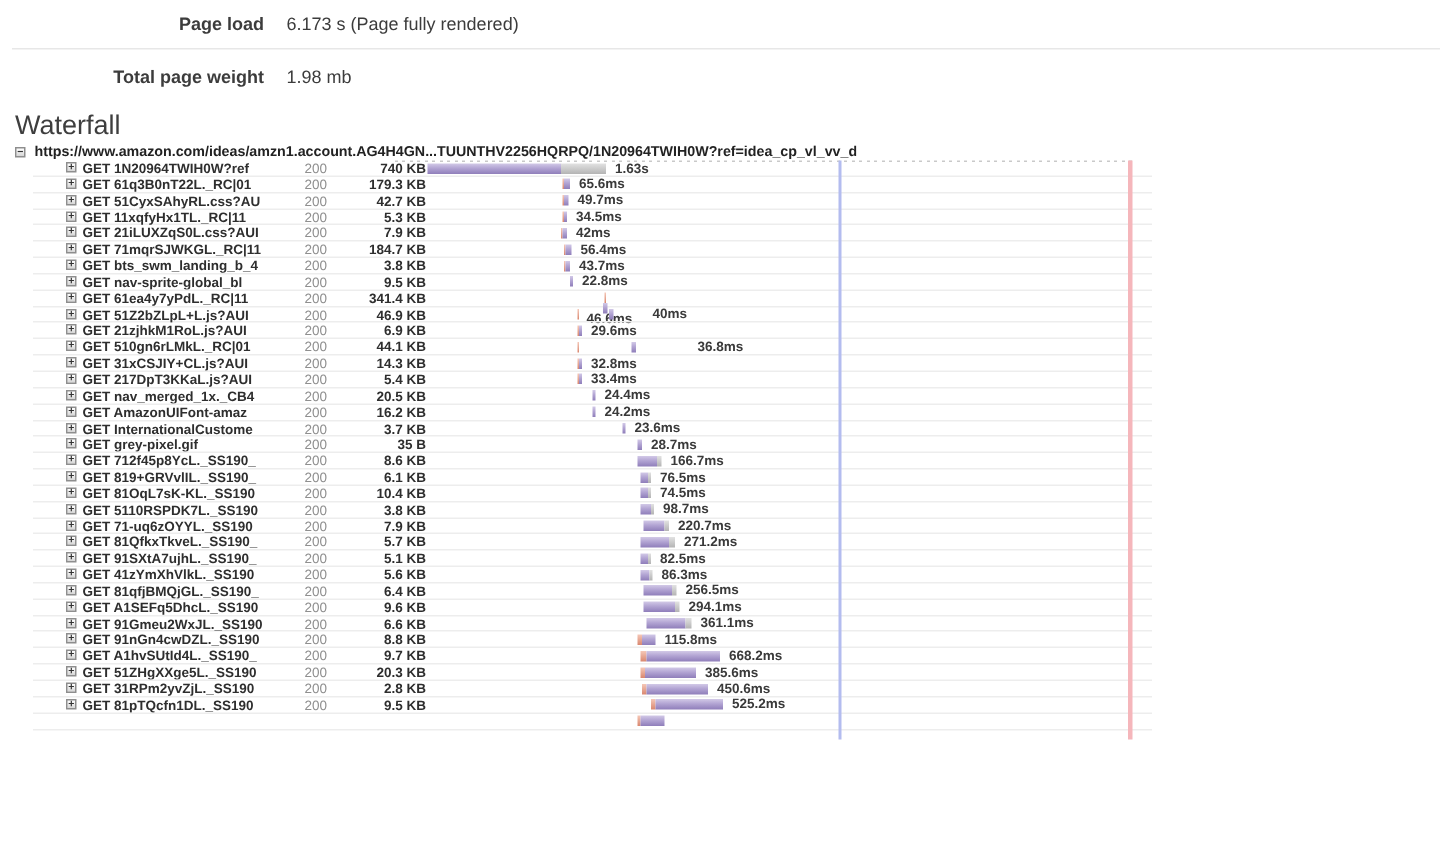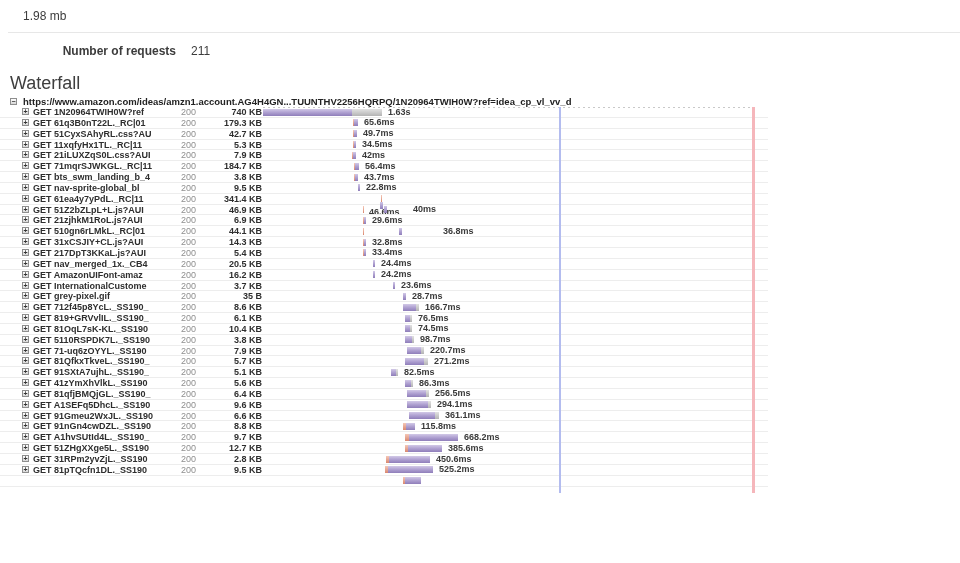--- a/index.html
+++ b/index.html
@@ -19,21 +19,21 @@
   .wf-heading { margin:4px 0 3px 10px; font-size:18px; line-height:20px; color:#3e3e3e; font-weight:400; }
   .wtable { position:relative; width:768px; }
   .url-row { height:11px; display:flex; align-items:center; font-size:9.5px; font-weight:bold; color:#222; white-space:nowrap; }
   .pbox {
     display:inline-block; width:7px; height:7px; border:1px solid #8e8e8e;
     background:linear-gradient(#ffffff,#d6d6d6); color:#333; font-size:7px; line-height:5px;
     text-align:center; font-weight:bold; flex:0 0 auto;
   }
   .url-row .pbox { margin-left:10px; }
   .url-text { margin-left:6px; overflow:hidden; }
-  .rows { position:relative; }
+  .rows { position:relative;padding-left:22px; }
   .ruler { position:absolute; left:263px; right:10px; top:0; height:1px;
     background:repeating-linear-gradient(90deg,#c9c9c9 0 2px,transparent 2px 5px); }
   .wrow { position:relative; height:10.85px; border-bottom:1px solid #ededed; }
   .wrow .pbox { position:absolute; left:22px; top:1px; }
   .rname { position:absolute; left:33px; top:0; width:146px; font-weight:bold; font-size:9px;
     line-height:10px; color:#2e2e2e; white-space:nowrap; overflow:hidden; }
   .rstatus { position:absolute; left:181px; top:0; font-size:9px; line-height:10px; color:#8f8f8f; }
   .rsize { position:absolute; left:196px; top:0; width:66px; text-align:right; font-weight:bold;
     font-size:9px; line-height:10px; color:#2e2e2e; }
   .bar { position:absolute; top:1.5px; height:7px; display:flex; align-items:center; }
@@ -44,25 +44,26 @@
   .btime { margin-left:6px; font-size:9px; font-weight:bold; color:#3a3a3a; line-height:7px; white-space:nowrap; }
   .vline { position:absolute; top:0; bottom:-6px; width:2px; }
   .vline.blue { background:#b3bcef; }
   .vline.pink { background:#f5b6bb; width:2.5px; }
 </style>
 </head>
 <body>
 
 <div class="metrics">
   <div class="metric-row">
-    <div class="metric-value">1.98 mb</div>
+    <div class="metric-label">Page load</div>
+    <div class="metric-value">6.173 s (Page fully rendered)</div>
   </div>
   <div class="metric-row">
-    <div class="metric-label">Number of requests</div>
-    <div class="metric-value">211</div>
+    <div class="metric-label">Total page weight</div>
+    <div class="metric-value">1.98 mb</div>
   </div>
 </div>
 
 <div class="wf-heading">Waterfall</div>
 
 <div class="wtable">
   <div class="url-row">
     <span class="pbox">−</span>
     <span class="url-text">https://www.amazon.com/ideas/amzn1.account.AG4H4GN...TUUNTHV2256HQRPQ/1N20964TWIH0W?ref=idea_cp_vl_vv_d</span>
   </div>
@@ -325,21 +326,21 @@
           <div class="seg purple" style="width: 19px;"></div>
           <div class="seg gray" style="width: 4px;"></div>
           <span class="btime">271.2ms</span>
         </div>
       </div>
       <div class="wrow">
         <span class="pbox">+</span>
         <span class="rname">GET 91SXtA7ujhL._SS190_</span>
         <span class="rstatus">200</span>
         <span class="rsize">5.1 KB</span>
-        <div class="bar" style="left: 391px;">
+        <div class="bar" style="left: 405px;">
           <div class="seg purple" style="width: 5px;"></div>
           <div class="seg gray" style="width: 2px;"></div>
           <span class="btime">82.5ms</span>
         </div>
       </div>
       <div class="wrow">
         <span class="pbox">+</span>
         <span class="rname">GET 41zYmXhVlkL._SS190</span>
         <span class="rstatus">200</span>
         <span class="rsize">5.6 KB</span>
@@ -401,44 +402,44 @@
         <div class="bar" style="left: 405px;">
           <div class="seg orange" style="width: 4px;"></div>
           <div class="seg purple" style="width: 49px;"></div>
           <span class="btime">668.2ms</span>
         </div>
       </div>
       <div class="wrow">
         <span class="pbox">+</span>
         <span class="rname">GET 51ZHgXXge5L._SS190</span>
         <span class="rstatus">200</span>
-        <span class="rsize">12.7 KB</span>
+        <span class="rsize">20.3 KB</span>
         <div class="bar" style="left: 405px;">
           <div class="seg orange" style="width: 3px;"></div>
           <div class="seg purple" style="width: 34px;"></div>
           <span class="btime">385.6ms</span>
         </div>
       </div>
       <div class="wrow">
         <span class="pbox">+</span>
         <span class="rname">GET 31RPm2yvZjL._SS190</span>
         <span class="rstatus">200</span>
         <span class="rsize">2.8 KB</span>
-        <div class="bar" style="left: 386px;">
+        <div class="bar" style="left: 406px;">
           <div class="seg orange" style="width: 3px;"></div>
           <div class="seg purple" style="width: 41px;"></div>
           <span class="btime">450.6ms</span>
         </div>
       </div>
       <div class="wrow">
         <span class="pbox">+</span>
         <span class="rname">GET 81pTQcfn1DL._SS190</span>
         <span class="rstatus">200</span>
         <span class="rsize">9.5 KB</span>
-        <div class="bar" style="left: 385px; justify-content: space-between;">
+        <div class="bar" style="left: 412px; justify-content: space-between;">
           <div class="seg orange" style="width: 3px;"></div>
           <div class="seg purple" style="width: 45px;"></div>
           <span class="btime">525.2ms</span>
         </div>
       </div>
       <div class="wrow">
         <div class="bar" style="left: 403px;">
           <div class="seg orange" style="width: 2px;"></div>
           <div class="seg purple" style="width: 16px;"></div>
         </div>

